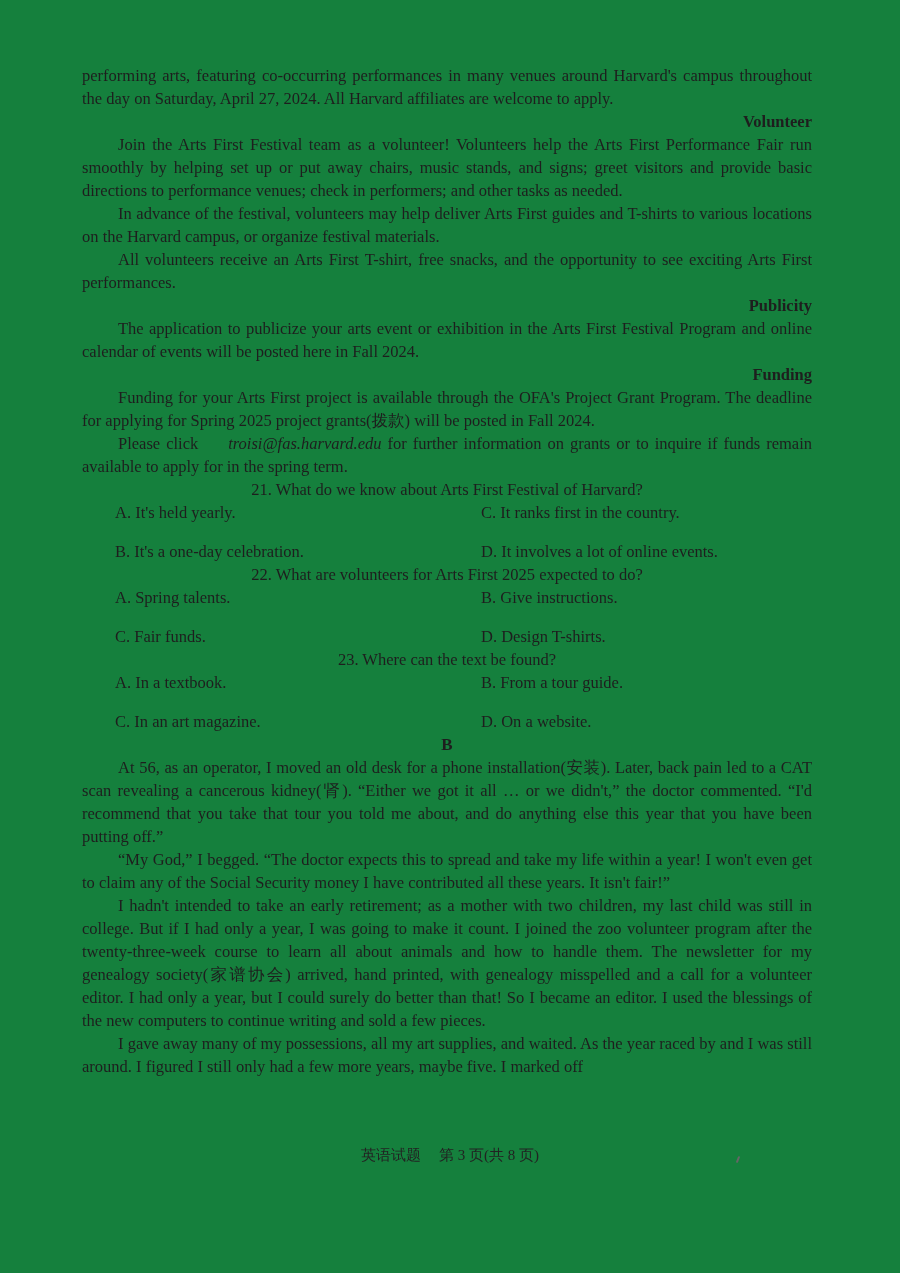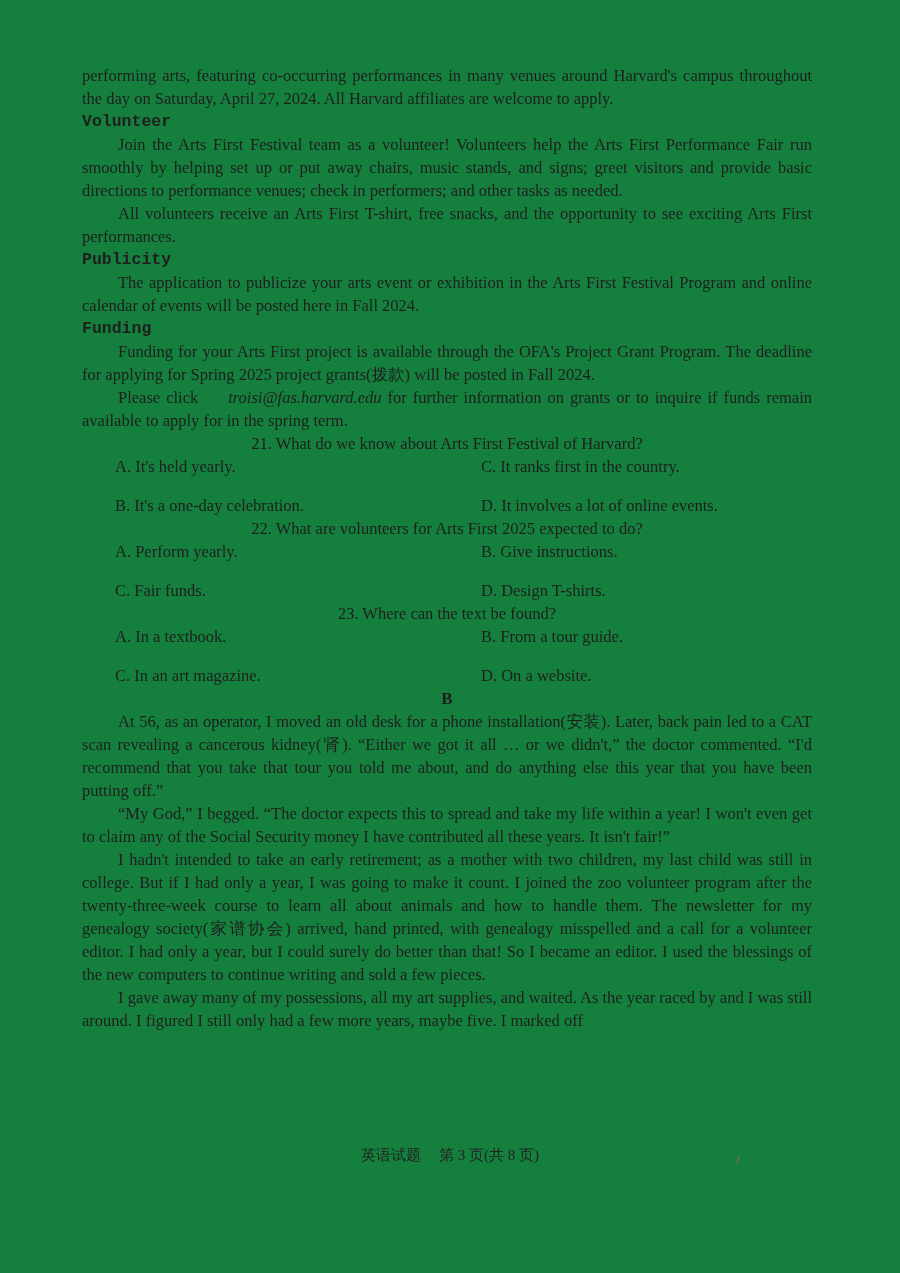--- a/index.html
+++ b/index.html
@@ -19,22 +19,22 @@
     top: 64px;
     width: 730px;
     font-size: 16.5px;
     line-height: 23px;
     text-align: justify;
   }
   .content p { margin: 0; }
   .indent { text-indent: 36px; }
   .heading {
     font-weight: bold;
-    text-align: left;
-    font-family: Liberation Mono, monospace;
+    text-align: right;
+    font-family: Liberation Serif, serif;
   }
   .email { font-style: italic; margin-left: 24px; }
   .question-line { text-align: center; }
   .q-num { display: inline; }
   .options {
     display: grid;
     grid-template-columns: 350px 1fr;
     padding-left: 33px;
     text-align: left;
     gap: 16px;
@@ -70,20 +70,21 @@
 </head>
 <body>
 
 <div class="page">
   <div class="content">
 
     <p>performing arts, featuring co-occurring performances in many venues around Harvard's campus throughout the day on Saturday, April 27, 2024. All Harvard affiliates are welcome to apply.</p>
 
     <p class="heading">Volunteer</p>
     <p class="indent">Join the Arts First Festival team as a volunteer! Volunteers help the Arts First Performance Fair run smoothly by helping set up or put away chairs, music stands, and signs; greet visitors and provide basic directions to performance venues; check in performers; and other tasks as needed.</p>
+    <p class="indent">In advance of the festival, volunteers may help deliver Arts First guides and T-shirts to various locations on the Harvard campus, or organize festival materials.</p>
     <p class="indent">All volunteers receive an Arts First T-shirt, free snacks, and the opportunity to see exciting Arts First performances.</p>
 
     <p class="heading">Publicity</p>
     <p class="indent">The application to publicize your arts event or exhibition in the Arts First Festival Program and online calendar of events will be posted here in Fall 2024.</p>
 
     <p class="heading">Funding</p>
     <p class="indent">Funding for your Arts First project is available through the OFA's Project Grant Program. The deadline for applying for Spring 2025 project grants(拨款) will be posted in Fall 2024.</p>
     <p class="indent"><span>Please click </span><span class="email">troisi@fas.harvard.edu</span><span> for further information on grants or to inquire if funds remain available to apply for in the spring term.</span></p>
 
     <div>
@@ -92,21 +93,21 @@
         <span class="opt">A. It's held yearly.</span>
         <span class="opt">C. It ranks first in the country.</span>
         <span class="opt">B. It's a one-day celebration.</span>
         <span class="opt">D. It involves a lot of online events.</span>
       </div>
     </div>
 
     <div>
       <p class="question-line"><span class="q-num">22.</span> <span>What are volunteers for Arts First 2025 expected to do?</span></p>
       <div class="options">
-        <span class="opt">A. Perform yearly.</span>
+        <span class="opt">A. Spring talents.</span>
         <span class="opt">B. Give instructions.</span>
         <span class="opt">C. Fair funds.</span>
         <span class="opt">D. Design T-shirts.</span>
       </div>
     </div>
 
     <div>
       <p class="question-line"><span class="q-num">23.</span> <span>Where can the text be found?</span></p>
       <div class="options">
         <span class="opt">A. In a textbook.</span>

